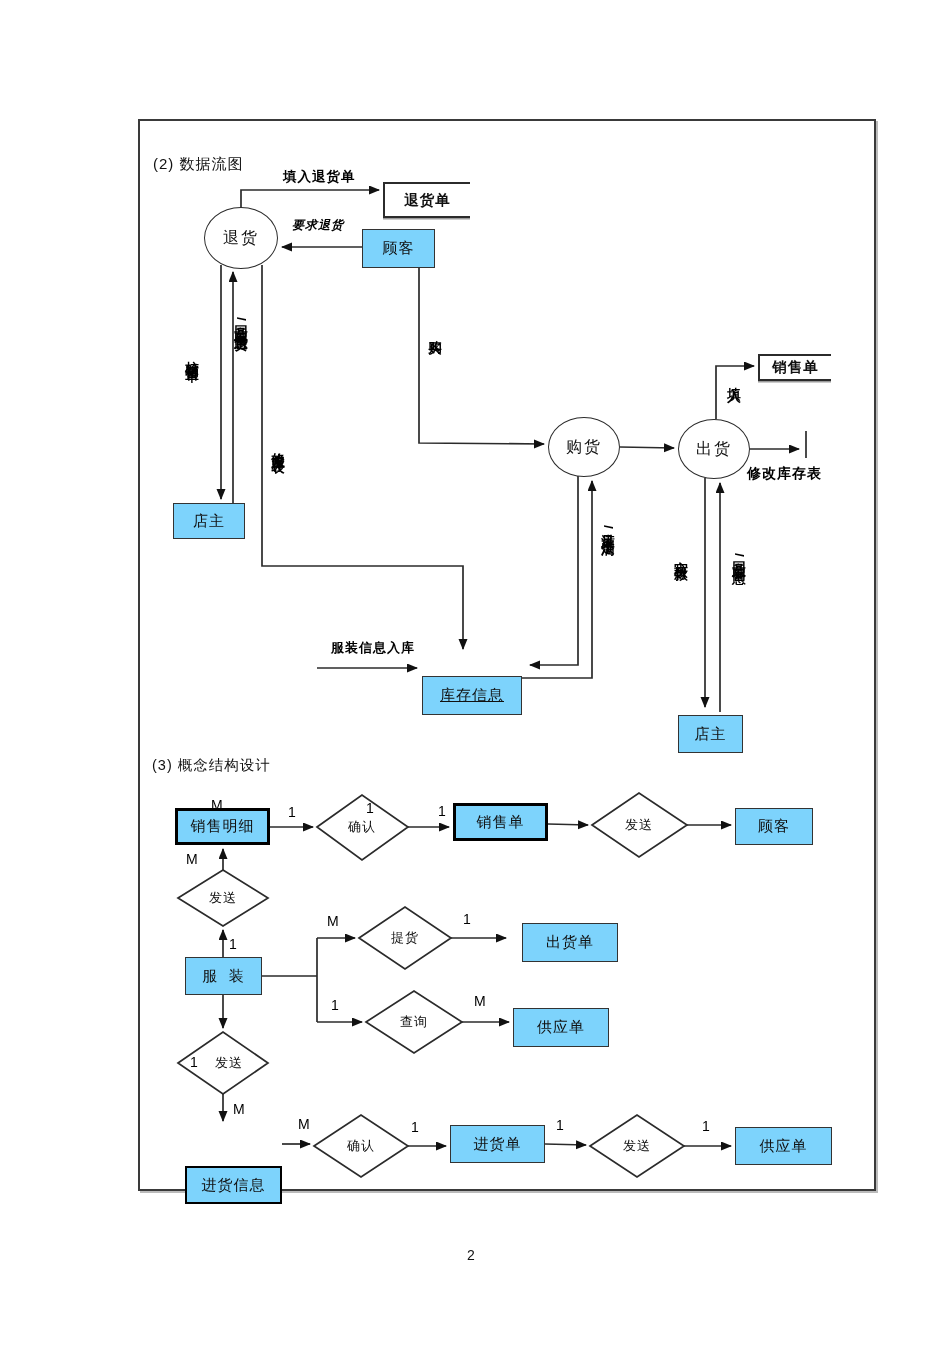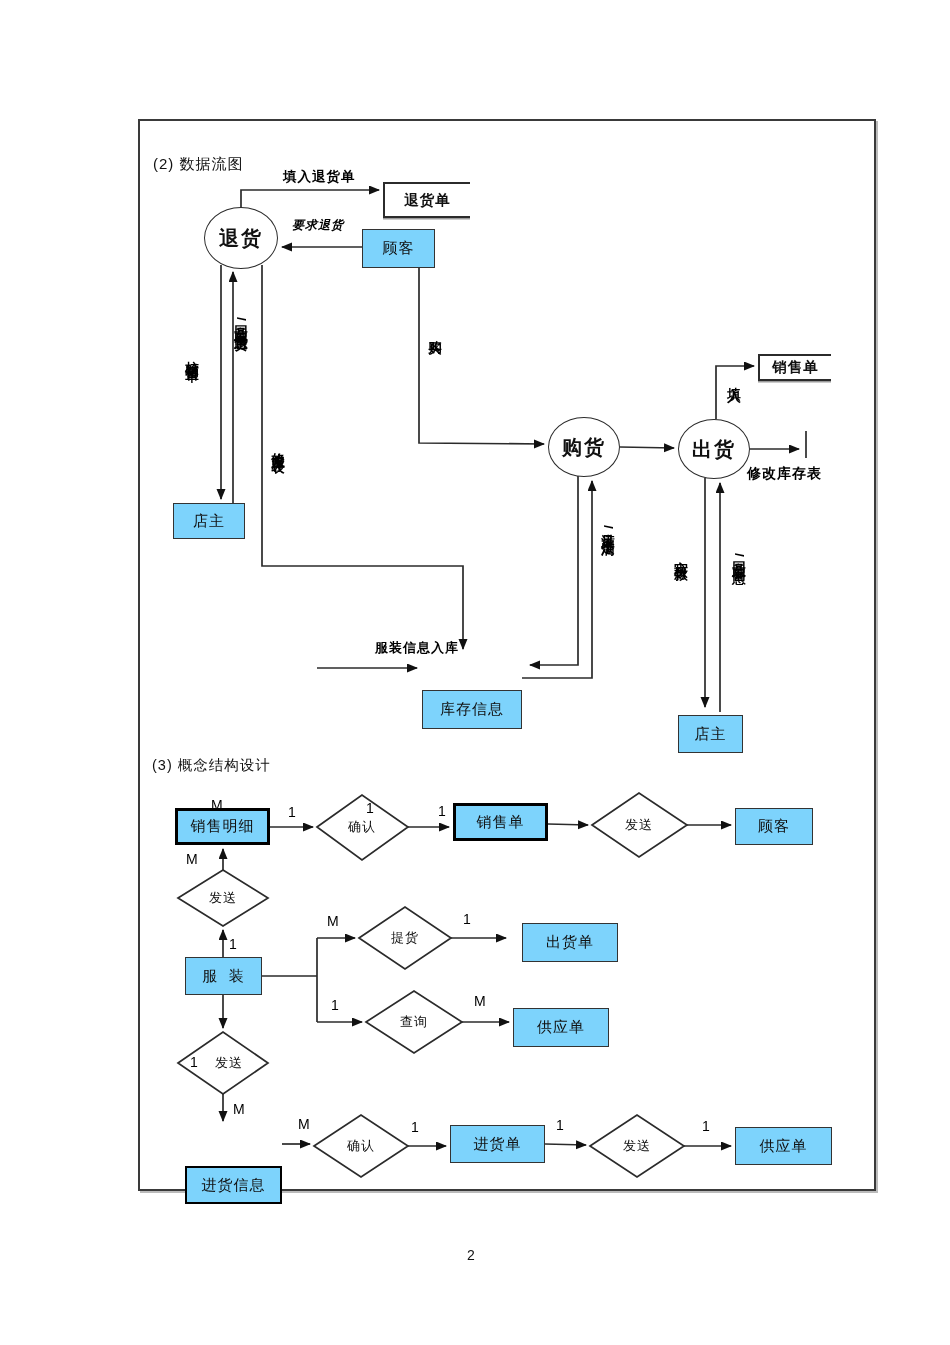--- a/index.html
+++ b/index.html
@@ -8,22 +8,22 @@
   .outer{position:absolute;left:138px;top:119px;width:734px;height:1068px;
          border:2px solid #3a3a3a;box-shadow:2px 2px 0 #bbb;}
   svg.layer{position:absolute;left:0;top:0;pointer-events:none;}
   .title{position:absolute;font-size:15px;letter-spacing:1px;white-space:nowrap;}
   .box{position:absolute;background:#7dd3fc;border:1.5px solid #333;display:flex;
        align-items:center;justify-content:center;font-size:15px;white-space:nowrap;
        box-sizing:border-box;letter-spacing:1px;}
   .box.heavy{border:3px solid #000;}
   .box.semiheavy{border:2.5px solid #000;}
   .circle{position:absolute;background:#fff;border:1.7px solid #2b2b2b;border-radius:50%;
-          display:flex;align-items:center;justify-content:center;font-size:20px;
-          font-weight:bold;letter-spacing:2px;box-sizing:border-box;}
+          display:flex;align-items:center;justify-content:center;font-size:16px;
+          font-weight:normal;letter-spacing:2px;box-sizing:border-box;}
   .store{position:absolute;background:#fff;border:2px solid #2b2b2b;border-right:none;
          display:flex;align-items:center;justify-content:center;font-size:14.5px;
          font-weight:bold;box-sizing:border-box;letter-spacing:1px;
          box-shadow:0 1.5px 0 #9a9a9a;}
   .elabel{position:absolute;font-weight:bold;font-size:13.5px;white-space:nowrap;
           letter-spacing:1px;color:#000;}
   .vlabel{position:absolute;font-weight:bold;font-size:13.5px;color:#000;
           writing-mode:vertical-rl;letter-spacing:2px;line-height:1;}
   .dtext{position:absolute;font-size:13px;text-align:center;width:84px;
          letter-spacing:1px;white-space:nowrap;}
@@ -94,32 +94,32 @@
 
   <div class="store" style="left:383px;top:173px;width:87px;height:36px;margin-top:9px;">退货单</div>
   <div class="store" style="left:758px;top:354px;width:73px;height:27px;">销售单</div>
 
   <div class="circle" style="left:204px;top:207px;width:74px;height:62px;">退货</div>
   <div class="circle" style="left:548px;top:417px;width:72px;height:60px;">购货</div>
   <div class="circle" style="left:678px;top:419px;width:72px;height:60px;">出货</div>
 
   <div class="box" style="left:362px;top:229px;width:73px;height:39px;">顾客</div>
   <div class="box" style="left:173px;top:503px;width:72px;height:36px;">店主</div>
-  <div class="box" style="left:422px;top:690px;width:100px;height:39px;">库存信息</div>
+  <div class="box" style="left:422px;top:676px;width:100px;height:39px;text-decoration:underline;">库存信息</div>
   <div class="box" style="left:678px;top:715px;width:65px;height:38px;">店主</div>
 
   <div class="elabel" style="left:283px;top:168px;">填入退货单</div>
   <div class="elabel" style="left:292px;top:217px;font-size:12px;font-style:italic;">要求退货</div>
   <div class="vlabel" style="left:428px;top:329px;">购买</div>
   <div class="vlabel" style="left:185px;top:350px;">核对销售单</div>
   <div class="vlabel" style="left:234px;top:315px;letter-spacing:1px;">同意/不同意退货</div>
   <div class="vlabel" style="left:271px;top:441px;">修改库存表</div>
   <div class="vlabel" style="left:727px;top:376px;">填入</div>
   <div class="elabel" style="left:747px;top:465px;font-size:14px;">修改库存表</div>
-  <div class="elabel" style="left:331px;top:639px;font-size:13px;margin-left:44px;">服装信息入库</div>
+  <div class="elabel" style="left:331px;top:639px;font-size:13px;">服装信息入库</div>
   <div class="vlabel" style="left:601px;top:523px;letter-spacing:1px;">满足/不满足</div>
   <div class="vlabel" style="left:674px;top:551px;">审核付款</div>
   <div class="vlabel" style="left:732px;top:551px;letter-spacing:1px;">同意/不同意</div>
 
   <div class="title" style="left:152px;top:756px;font-size:14.5px;">(3) 概念结构设计</div>
 
   <div class="box heavy" style="left:175px;top:808px;width:95px;height:37px;">销售明细</div>
   <div class="box heavy" style="left:453px;top:803px;width:95px;height:38px;">销售单</div>
   <div class="box" style="left:735px;top:808px;width:78px;height:37px;">顾客</div>
   <div class="box" style="left:185px;top:957px;width:77px;height:38px;white-space:pre;">服  装</div>

